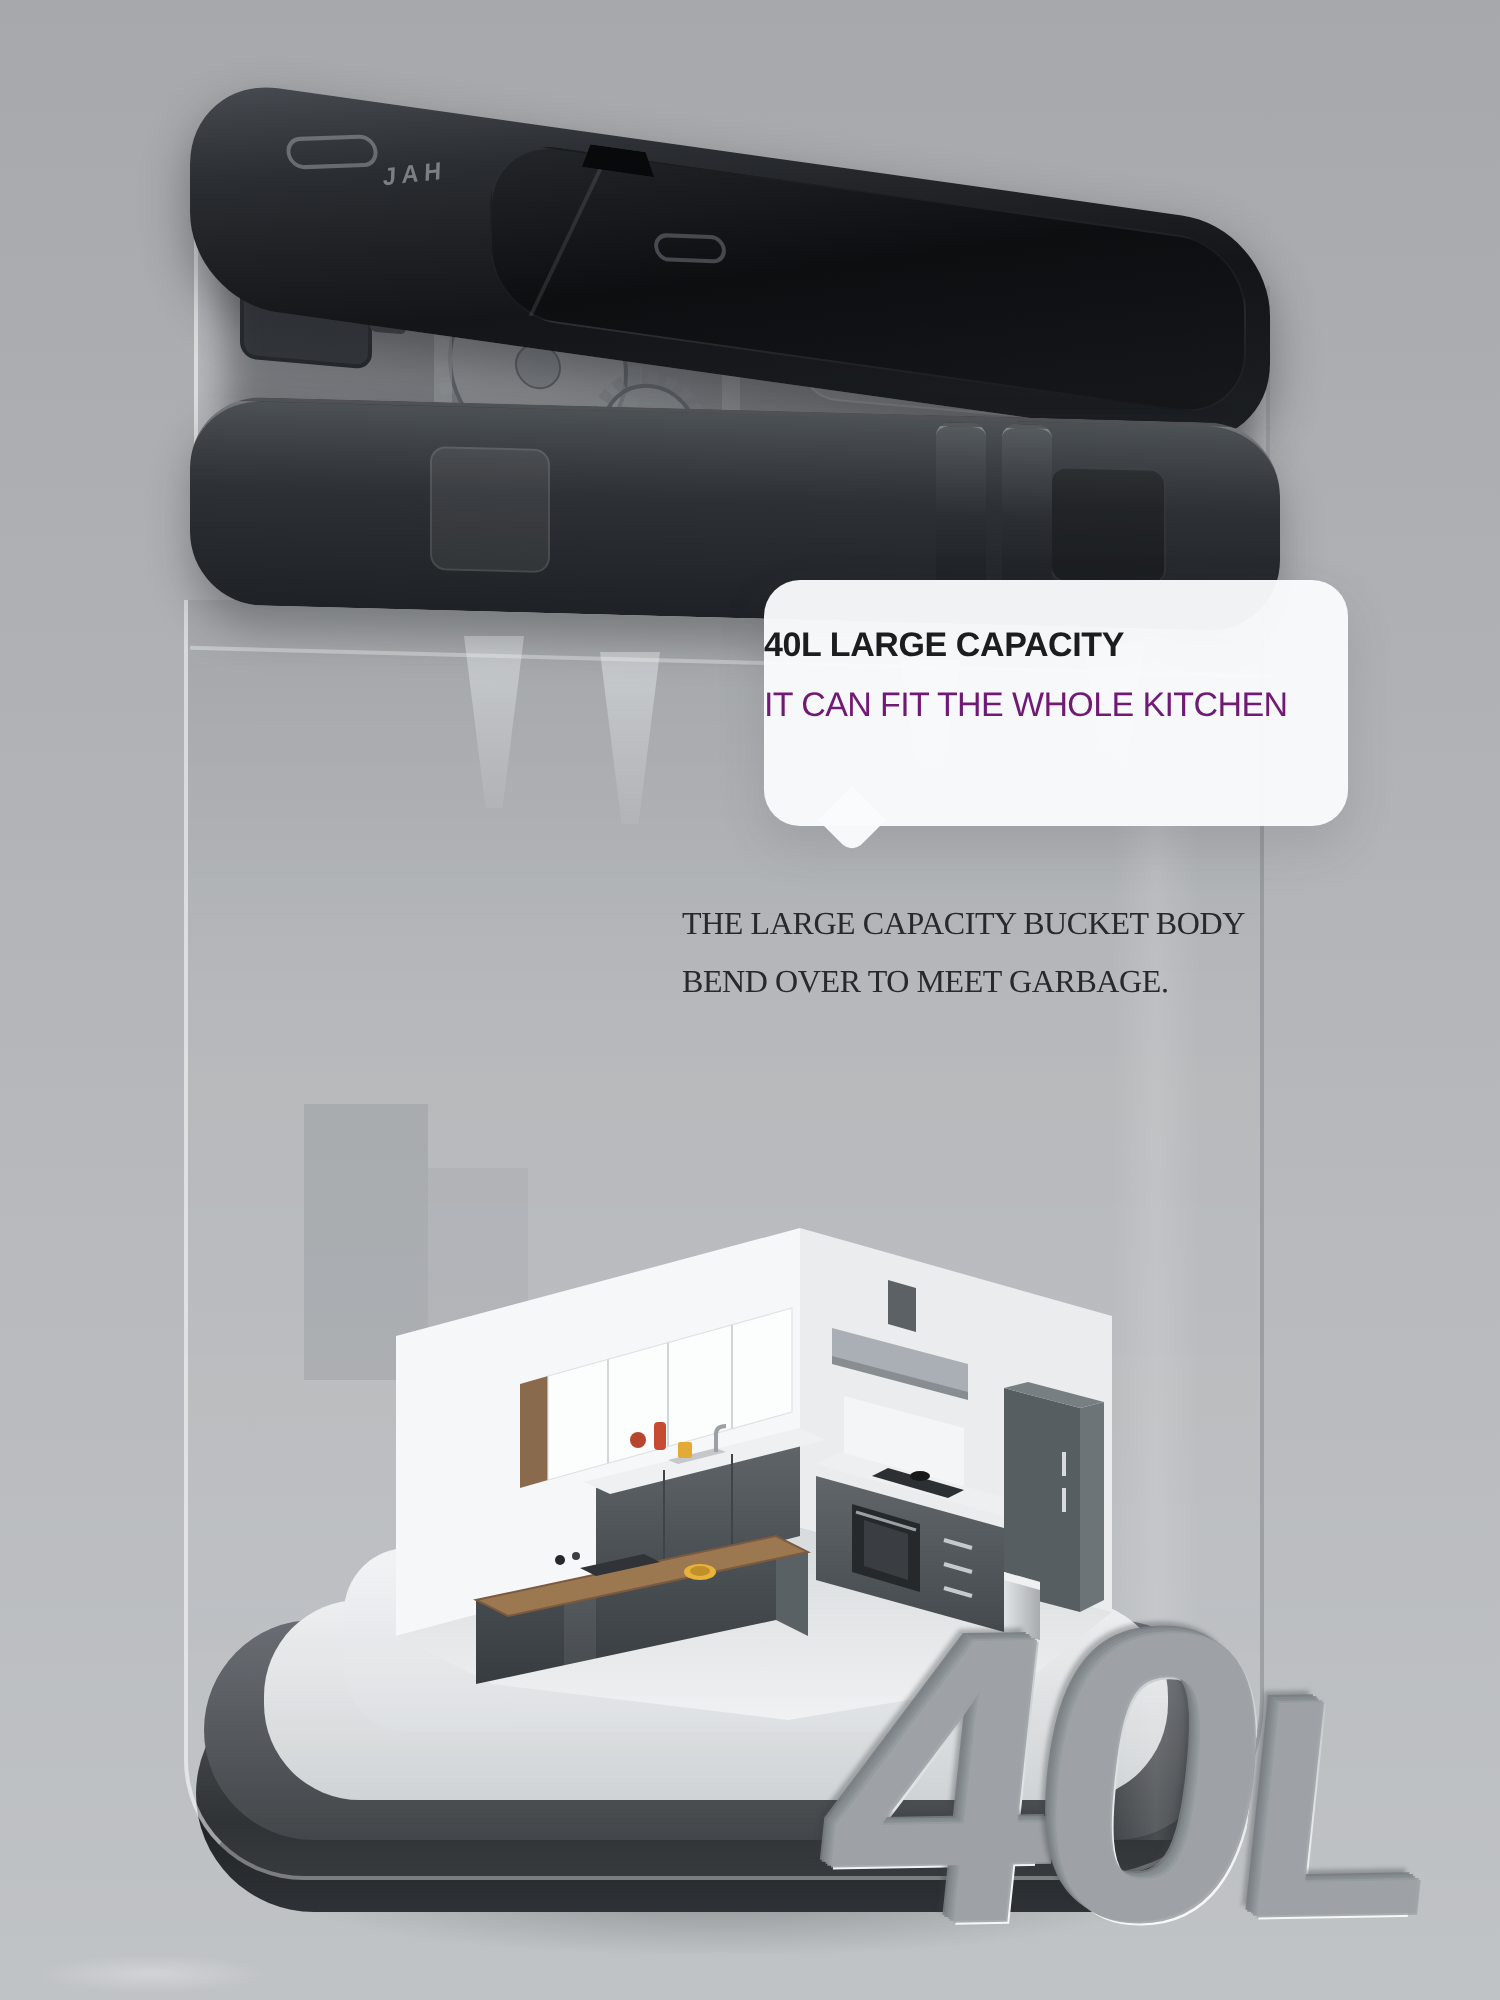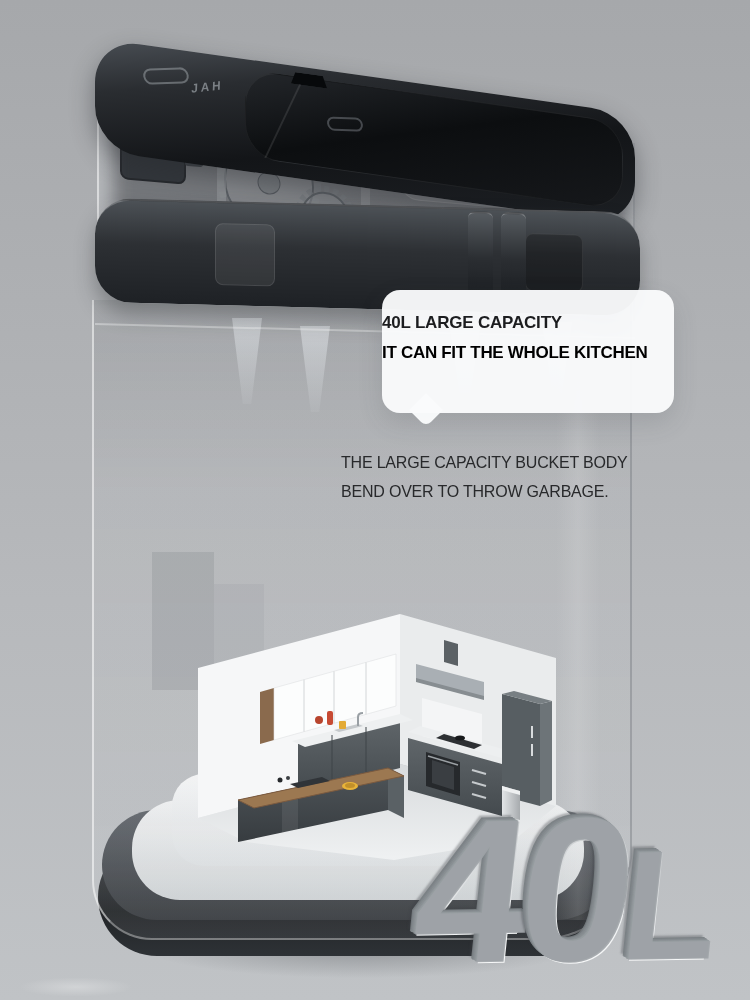--- a/index.html
+++ b/index.html
@@ -97,25 +97,25 @@
   
   .bubble {
     left:382px; top:290px; width:292px; height:123px; border-radius:18px;
     background:rgba(250,251,252,0.96);
     box-shadow:0 10px 24px rgba(70,74,78,0.16);
     z-index:20; 
   }
   .bubble-tail { position:absolute; left:32px; bottom:-9px; width:24px; height:24px;
     background:rgba(250,251,252,0.96); transform:rotate(45deg); border-radius:0 0 7px 0; }
   .bubble-l1 { margin-top:23px; font-size:17px; font-weight:bold; letter-spacing:-0.2px; color:#1c1d1f; }
-  .bubble-l2 { margin-top:10px; font-size:17px; font-weight:bold; letter-spacing:-0.3px; color:#000000; }
+  .bubble-l2 { margin-top:10px; font-size:17px; font-weight:normal; letter-spacing:-0.3px; color:#701a75; }
 
   
   .caption { left:341px; top:449px; width:380px; z-index:20; }
-  .caption p { font-size:16px; letter-spacing:-0.2px; line-height:28.5px; color:#28292b; white-space:nowrap; }
+  .caption p { font-size:16px; letter-spacing:-0.2px; line-height:28.5px; color:#28292b; white-space:nowrap;font-family:Liberation Serif, serif; }
 
   
   .badge3d { left:418px; top:788px; z-index:22; transform:skewX(-7deg) rotate(-1deg); white-space:nowrap; }
   .badge3d span{
     font-weight:bold; line-height:1; letter-spacing:-10px;
     background:linear-gradient(180deg,#aeb2b5 0%, #d4d7d9 35%, #f1f3f4 68%, #ffffff 100%);
     -webkit-background-clip:text; background-clip:text; color:transparent;
     text-shadow:-1px -1px 0 rgba(158,163,167,0.9), -2px -2px 0 rgba(150,156,160,0.9),
       -3px -2px 0 rgba(144,150,154,0.9), -4px -3px 0 rgba(138,144,148,0.9),
       -5px -4px 0 rgba(132,138,142,0.9), -6px -4px 0 rgba(126,132,136,0.9),
@@ -250,20 +250,20 @@
   </svg>
 
   <div class="abs bubble">
     <div class="bubble-tail"></div>
     <div class="bubble-l1">40L LARGE CAPACITY</div>
     <div class="bubble-l2">IT CAN FIT THE WHOLE KITCHEN</div>
   </div>
 
   <div class="abs caption">
     <p>THE LARGE CAPACITY BUCKET BODY</p>
-    <p>BEND OVER TO THROW GARBAGE.</p>
+    <p>BEND OVER TO MEET GARBAGE.</p>
   </div>
 
   <div class="abs badge3d">
     <span class="d1">4</span><span class="d2">0</span><span class="u">L</span>
   </div>
 
 </div>
 
 </body></html>

